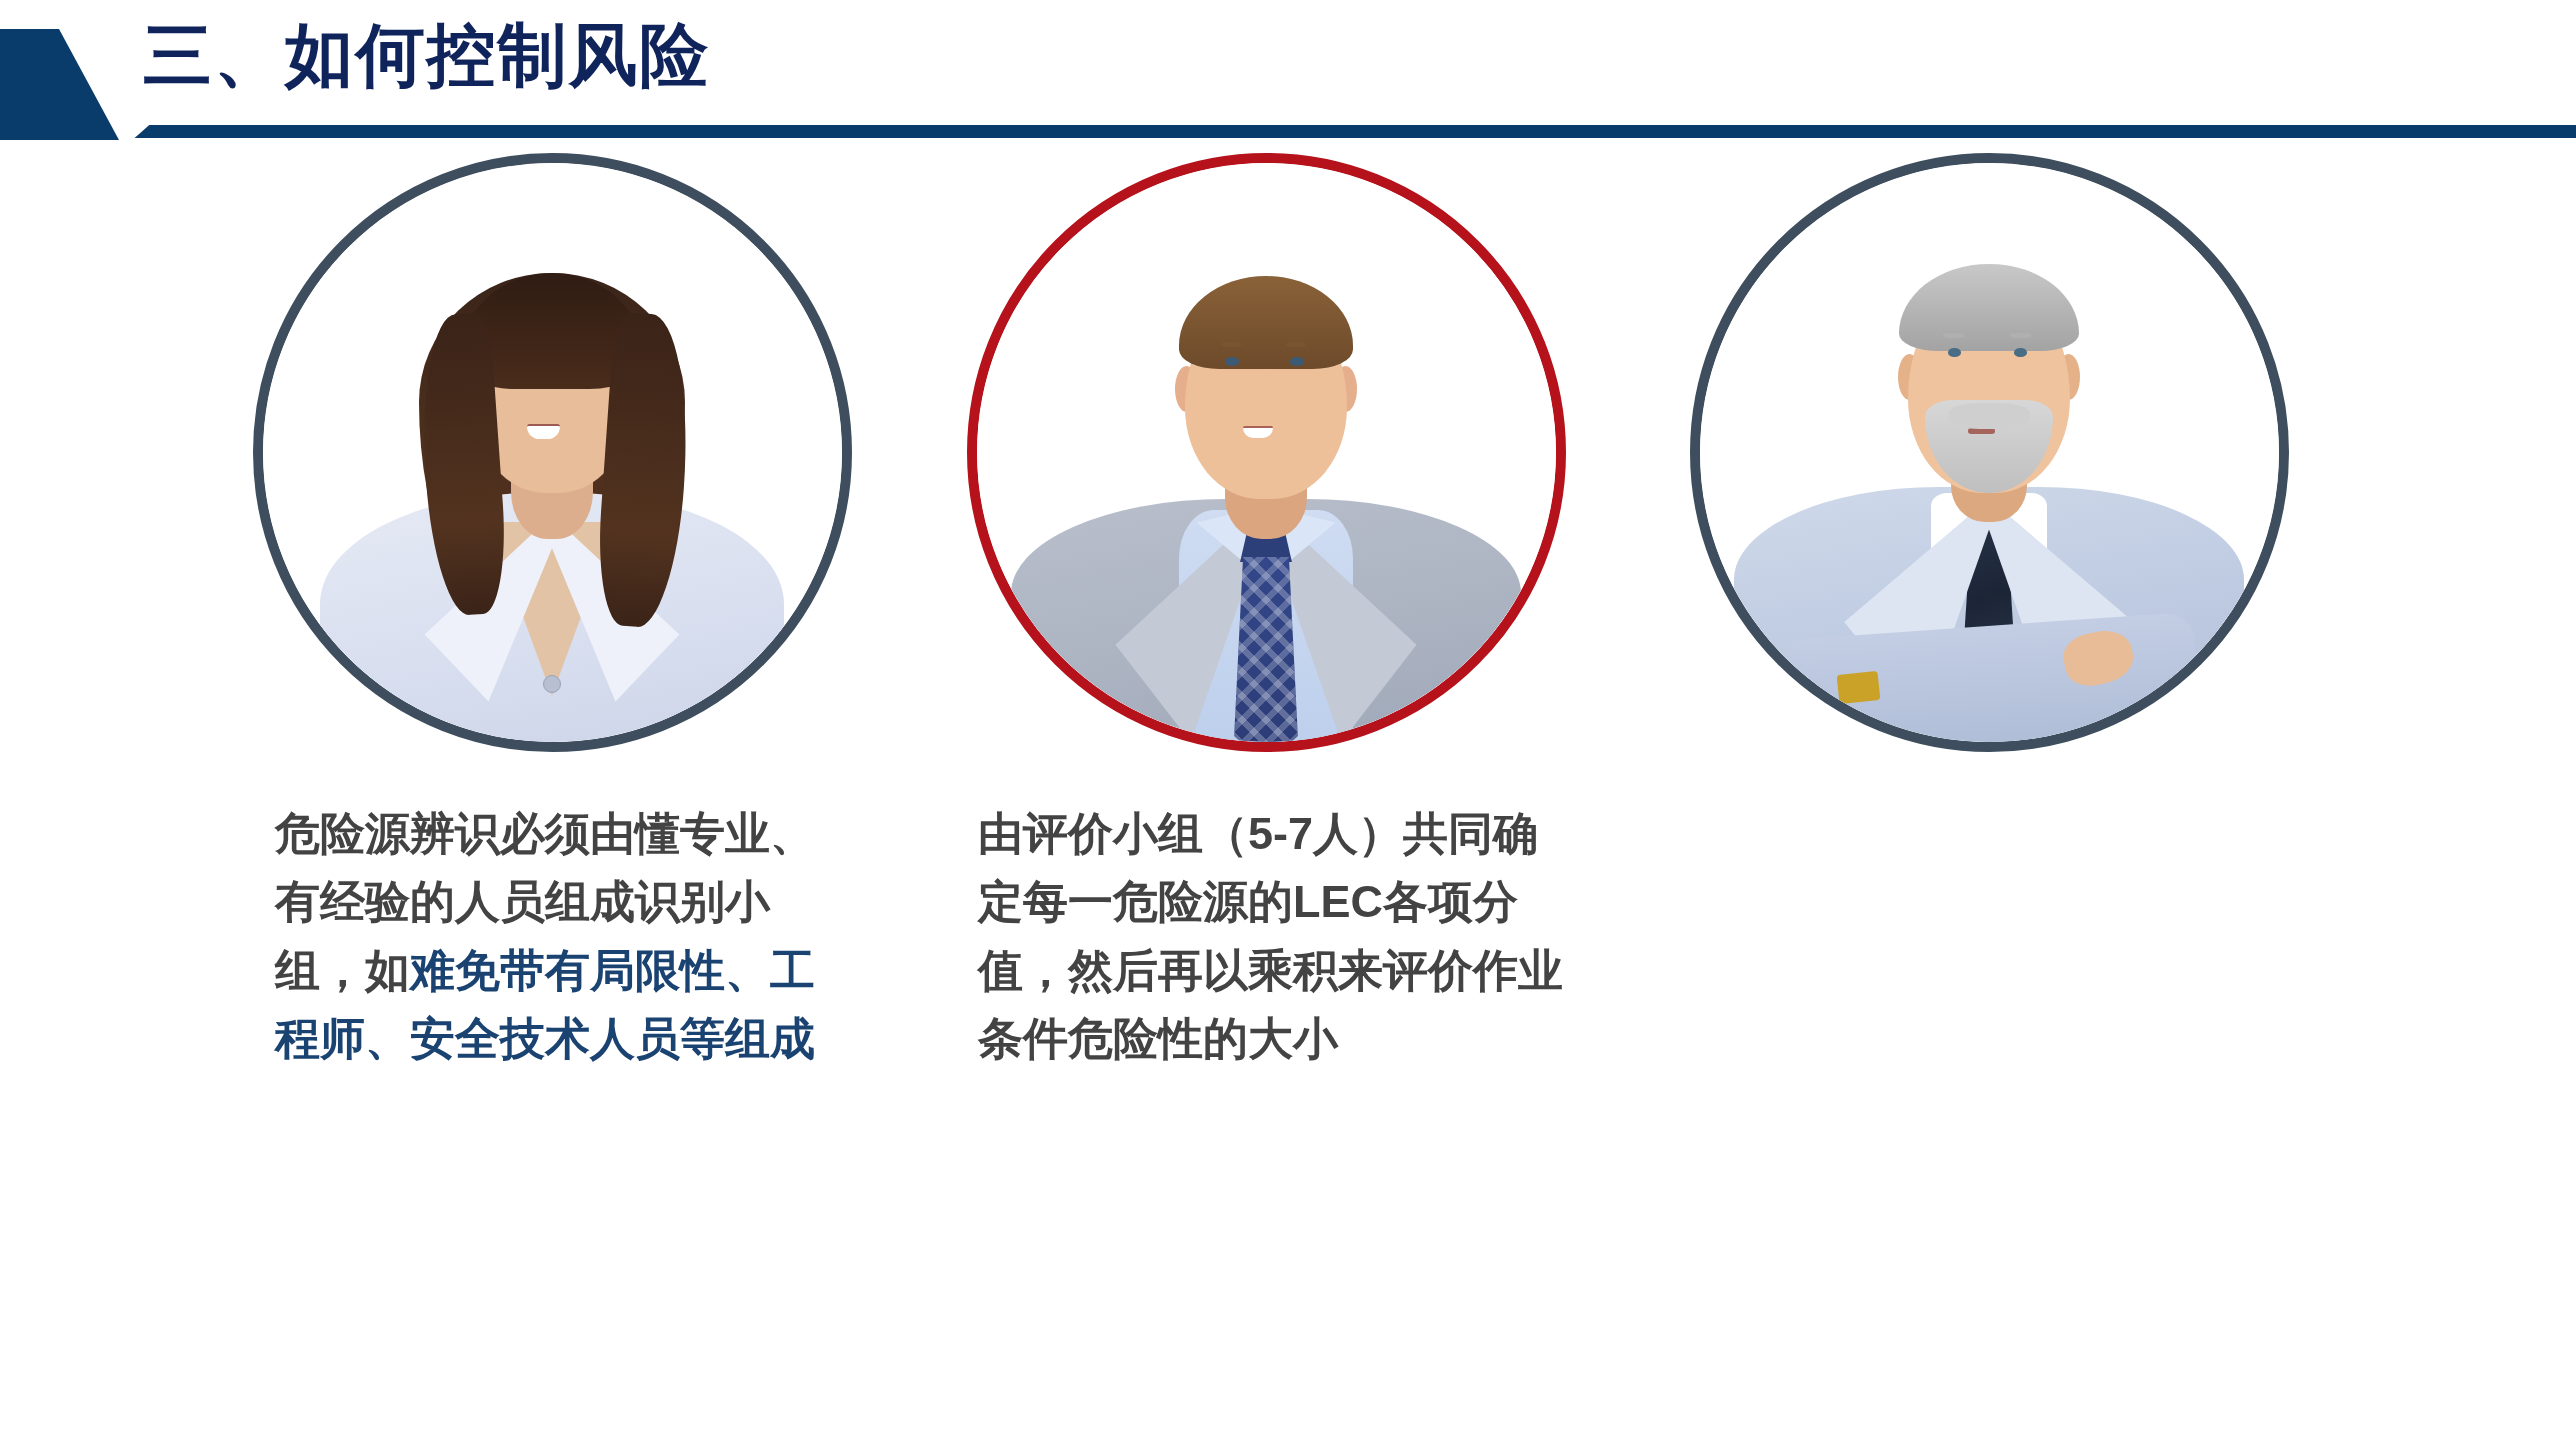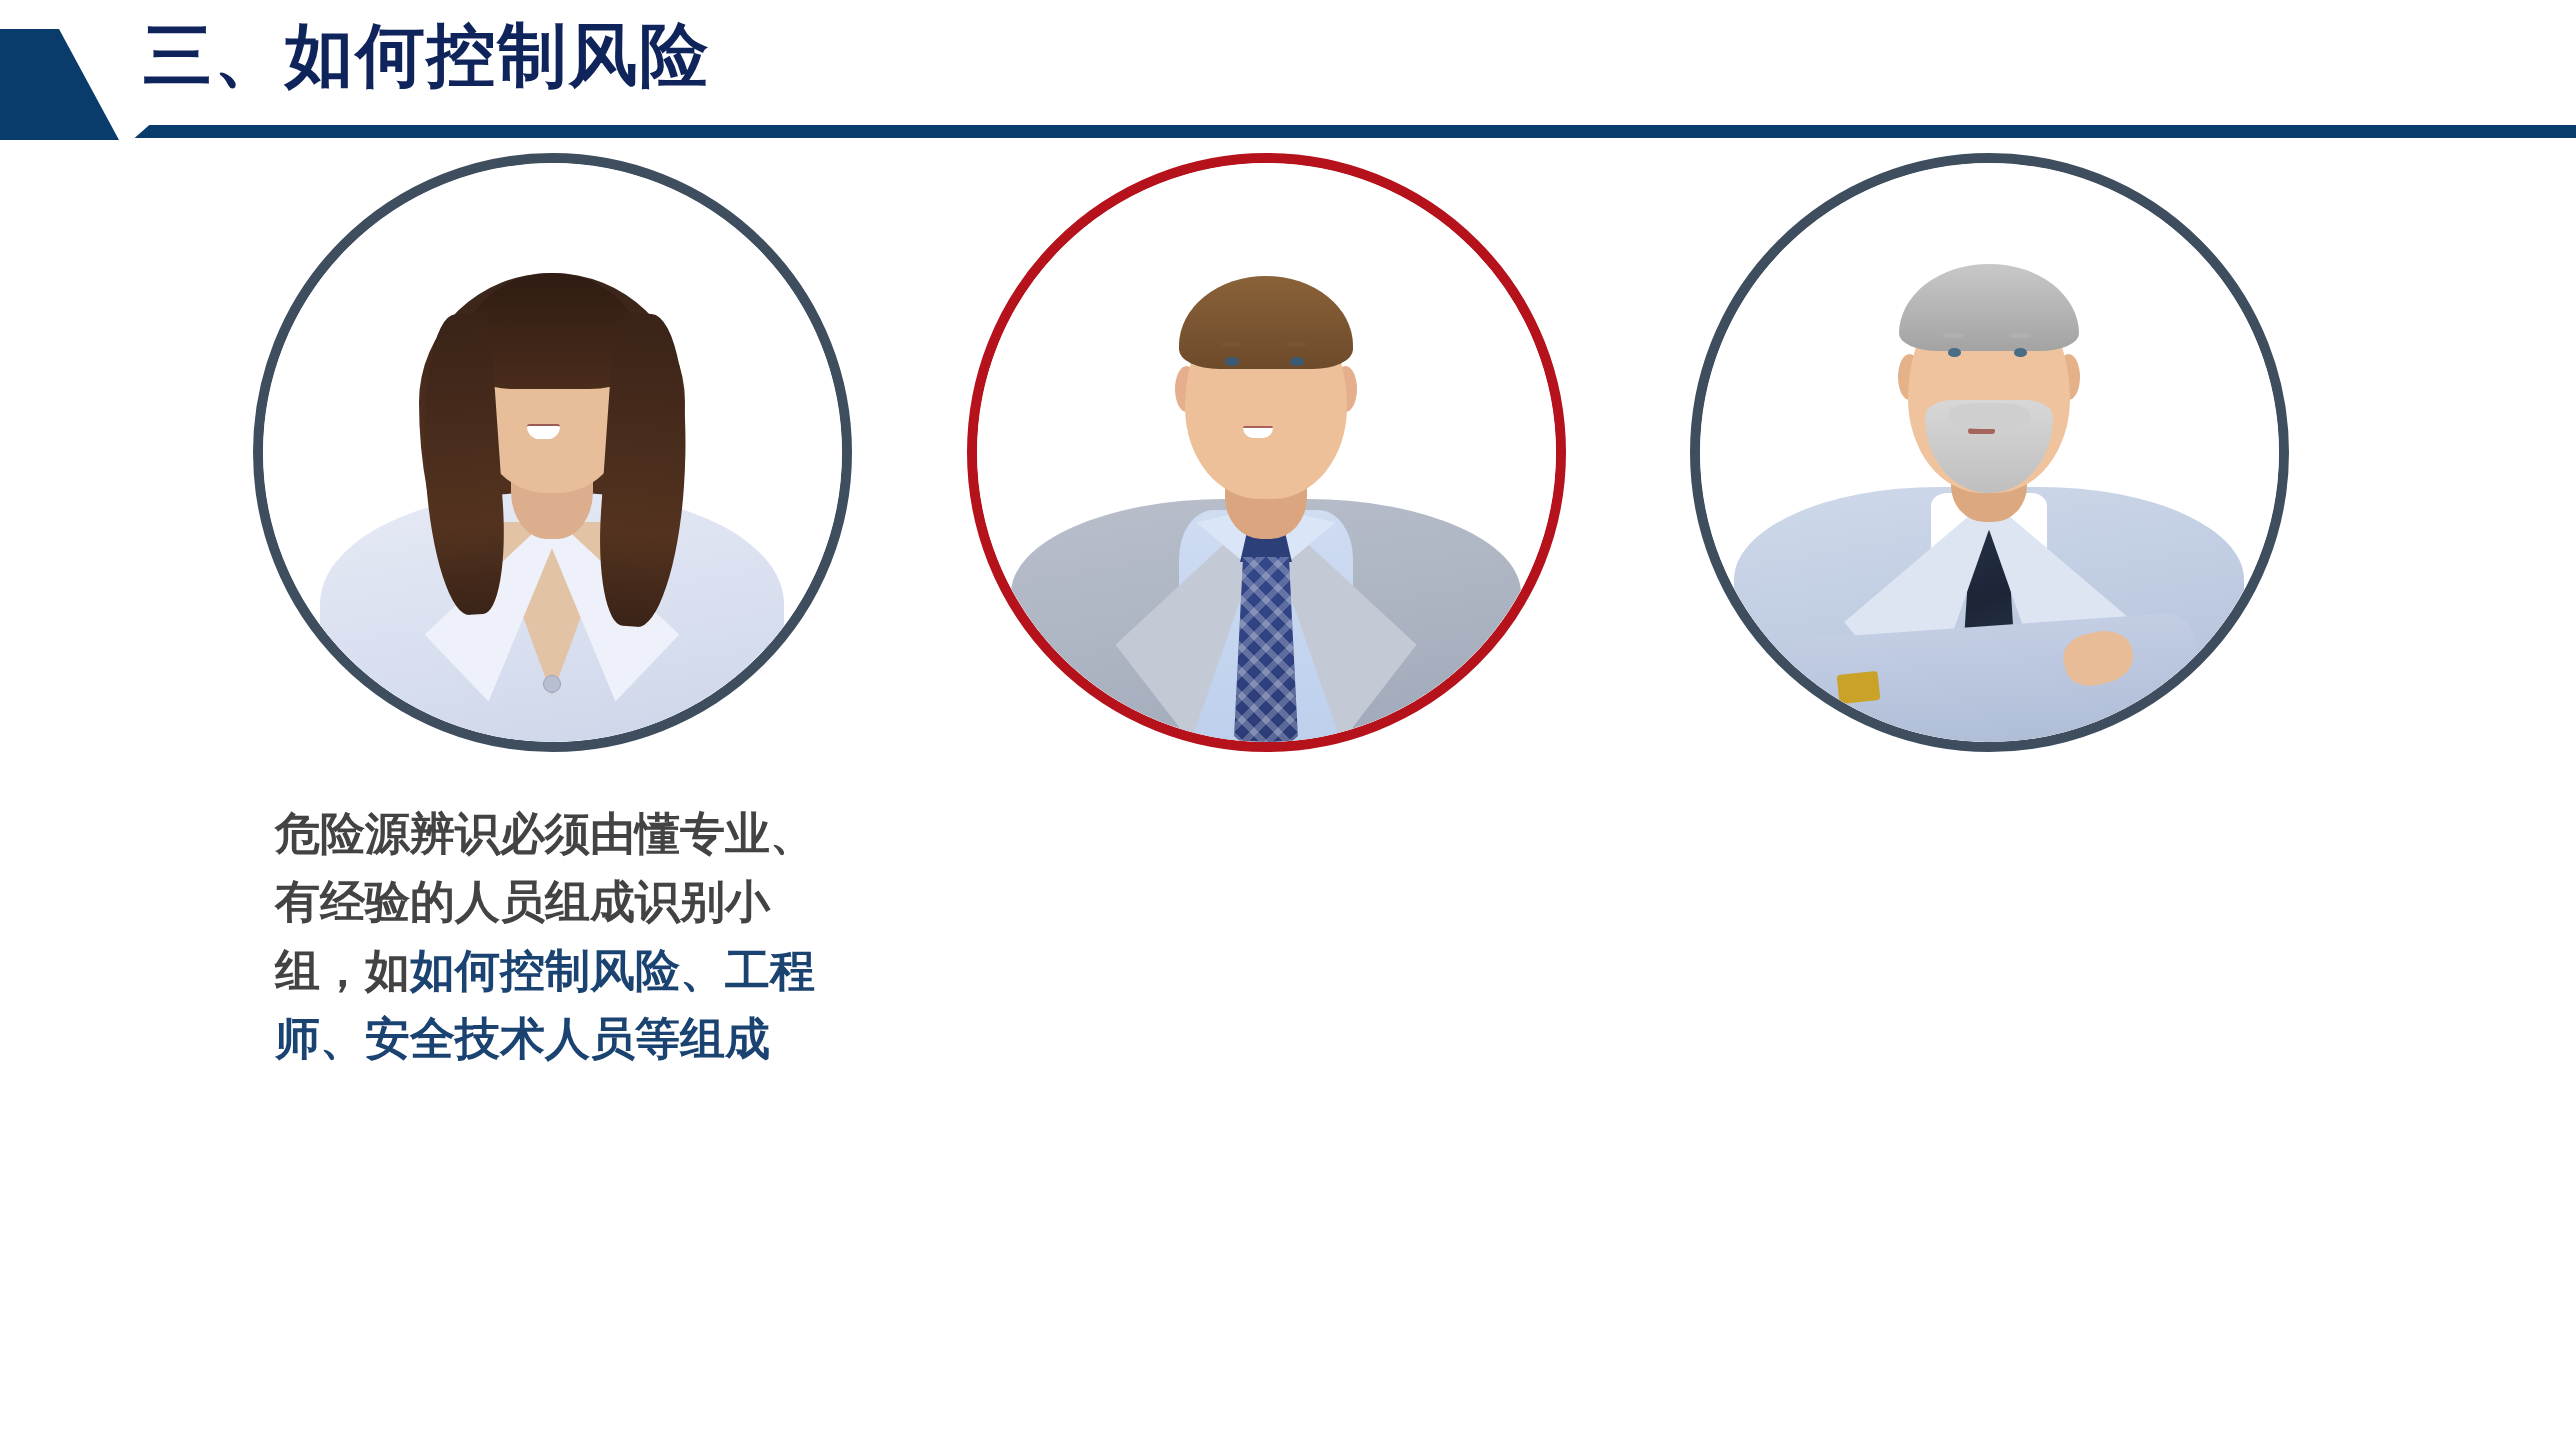--- a/index.html
+++ b/index.html
@@ -439,21 +439,21 @@
           <div class="eye p1-eye-r"></div>
           <div class="brow p1-brow-l"></div>
           <div class="brow p1-brow-r"></div>
           <div class="mouth p1-mouth"></div>
           <div class="hair p1-hair-top"></div>
           <div class="hair p1-hair-l"></div>
           <div class="hair p1-hair-r"></div>
         </div>
       </div>
     </div>
-    <div class="caption cap-1"><span>危险源辨识必须由懂专业、有经验的人员组成识别小组，如</span><span class="hl">如何控制风险、工程师、安全技术人员等组成</span></div>
+    <div class="caption cap-1"><span>危险源辨识必须由懂专业、有经验的人员组成识别小组，如</span><span class="hl">难免带有局限性、工程师、安全技术人员等组成</span></div>
   </div>
 
   <div class="card card-2">
     <div class="portrait accent-red" style="border-color: rgb(181, 18, 27);">
       <div class="portrait-inner">
         <div class="person">
           <div class="body-shape p2-suit"></div>
           <div class="p2-shirt"></div>
           <div class="p2-lapel-l"></div>
           <div class="p2-lapel-r"></div>
@@ -467,20 +467,21 @@
           <div class="head p2-head"></div>
           <div class="hair p2-hair"></div>
           <div class="eye p2-eye-l"></div>
           <div class="eye p2-eye-r"></div>
           <div class="brow p2-brow-l"></div>
           <div class="brow p2-brow-r"></div>
           <div class="mouth p2-mouth"></div>
         </div>
       </div>
     </div>
+    <div class="caption cap-2"><span>由评价小组（5-7人）共同确定每一危险源的LEC各项分值，然后再以乘积来评价作业条件危险性的大小</span><span class="hl"></span></div>
   </div>
 
   <div class="card card-3">
     <div class="portrait" style="border-color: rgb(62, 78, 94);">
       <div class="portrait-inner">
         <div class="person">
           <div class="body-shape p3-suit"></div>
           <div class="p3-shirt"></div>
           <div class="p3-tie"></div>
           <div class="p3-lapel-l"></div>

